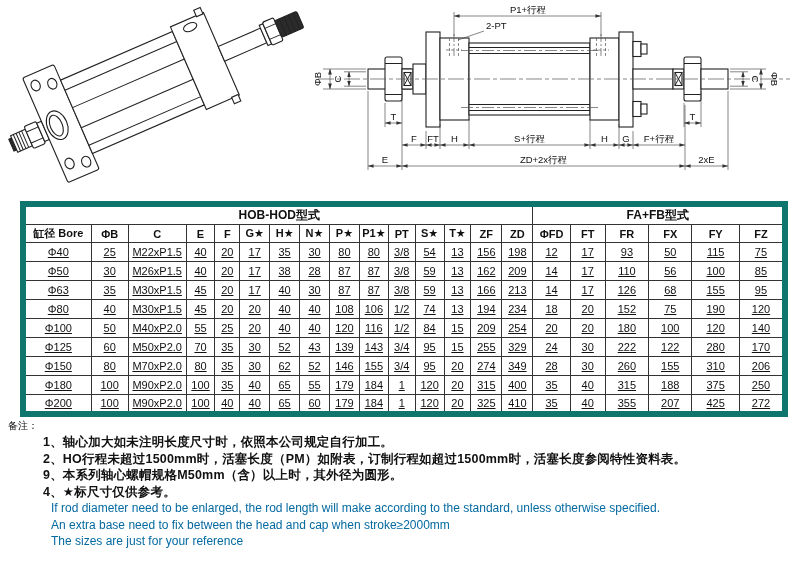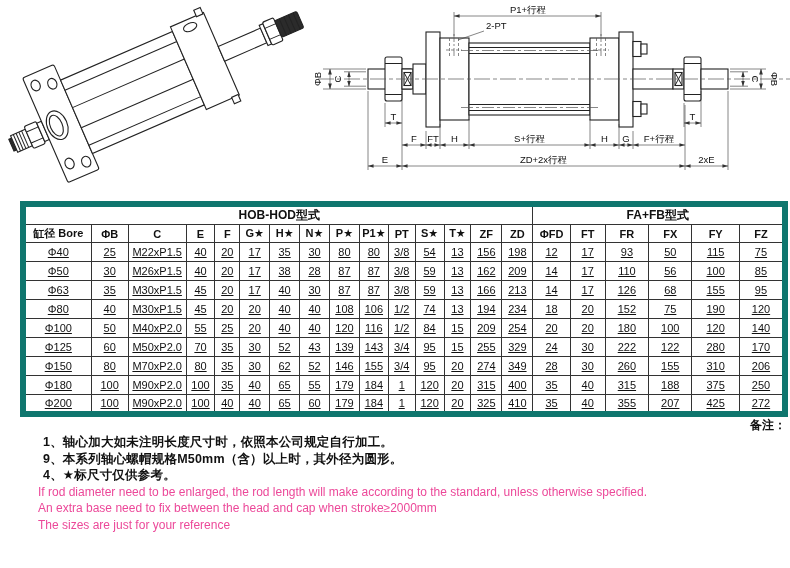--- a/index.html
+++ b/index.html
@@ -34,23 +34,23 @@
   #spec-table th, #spec-table td {
     border: 1px solid #333; text-align: center; vertical-align: middle;
     padding: 0; overflow: hidden; white-space: nowrap;
   }
   #spec-table thead tr.group-row th { height: 20px; font-size: 12px; font-weight: bold; }
   #spec-table thead tr.col-row th { height: 18px; font-weight: bold; font-size: 11px; margin-top: 28px; }
   #spec-table tbody tr { height: 19px; text-decoration: underline; }
   #spec-table tbody td { font-size: 11px; }
 
   .notes { position: absolute; left: 8px; top: 417px; width: 778px; }
-  .notes-title { font-size: 12px; font-weight: bold; line-height: 17px; text-align: right; }
+  .notes-title { font-size: 10px; font-weight: normal; line-height: 17px; }
   .note-cn { font-size: 12.5px; font-weight: bold; line-height: 16.5px; letter-spacing: 0.2px; margin-left: 35px; }
-  .note-en { font-size: 12px; font-weight: normal; line-height: 16.5px; margin-left: 30px; color: #ec4899; }
+  .note-en { font-size: 12px; font-weight: normal; line-height: 16.5px; margin-left: 43px; color: #0369a1; }
 </style>
 </head>
 <body>
 
 <div class="drawings">
 
   <svg class="iso-svg" width="300" height="196" viewBox="0 0 300 196">
     <g class="part" transform="translate(52,124) rotate(-23.5)">
 
       <rect class="dark" x="-53" y="-6.5" width="5" height="13"></rect>
@@ -493,18 +493,19 @@
         <td>207</td>
         <td>425</td>
         <td>272</td>
       </tr>
     </tbody>
 </table>
 
 <div class="notes">
   <div class="notes-title">备注：</div>
   <div class="note-cn">1、轴心加大如未注明长度尺寸时，依照本公司规定自行加工。</div>
+  <div class="note-cn">2、HO行程未超过1500mm时，活塞长度（PM）如附表，订制行程如超过1500mm时，活塞长度参阅特性资料表。</div>
   <div class="note-cn">9、本系列轴心螺帽规格M50mm（含）以上时，其外径为圆形。</div>
   <div class="note-cn">4、★标尺寸仅供参考。</div>
   <div class="note-en">If rod diameter need to be enlarged, the rod length will make according to the standard, unless otherwise specified.</div>
   <div class="note-en">An extra base need to fix between the head and cap when stroke≥2000mm</div>
   <div class="note-en">The sizes are just for your reference</div>
 </div>
 
 </body></html>

